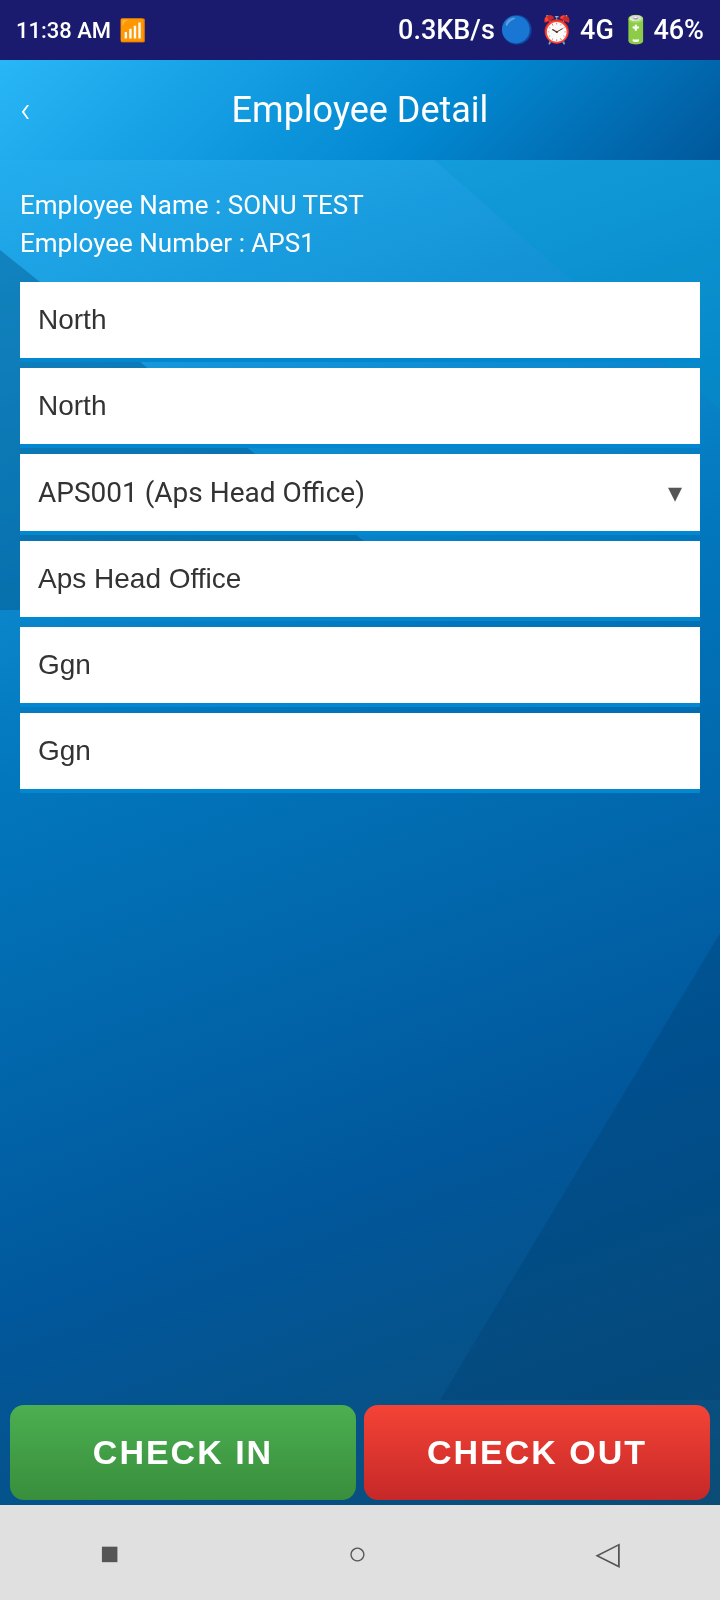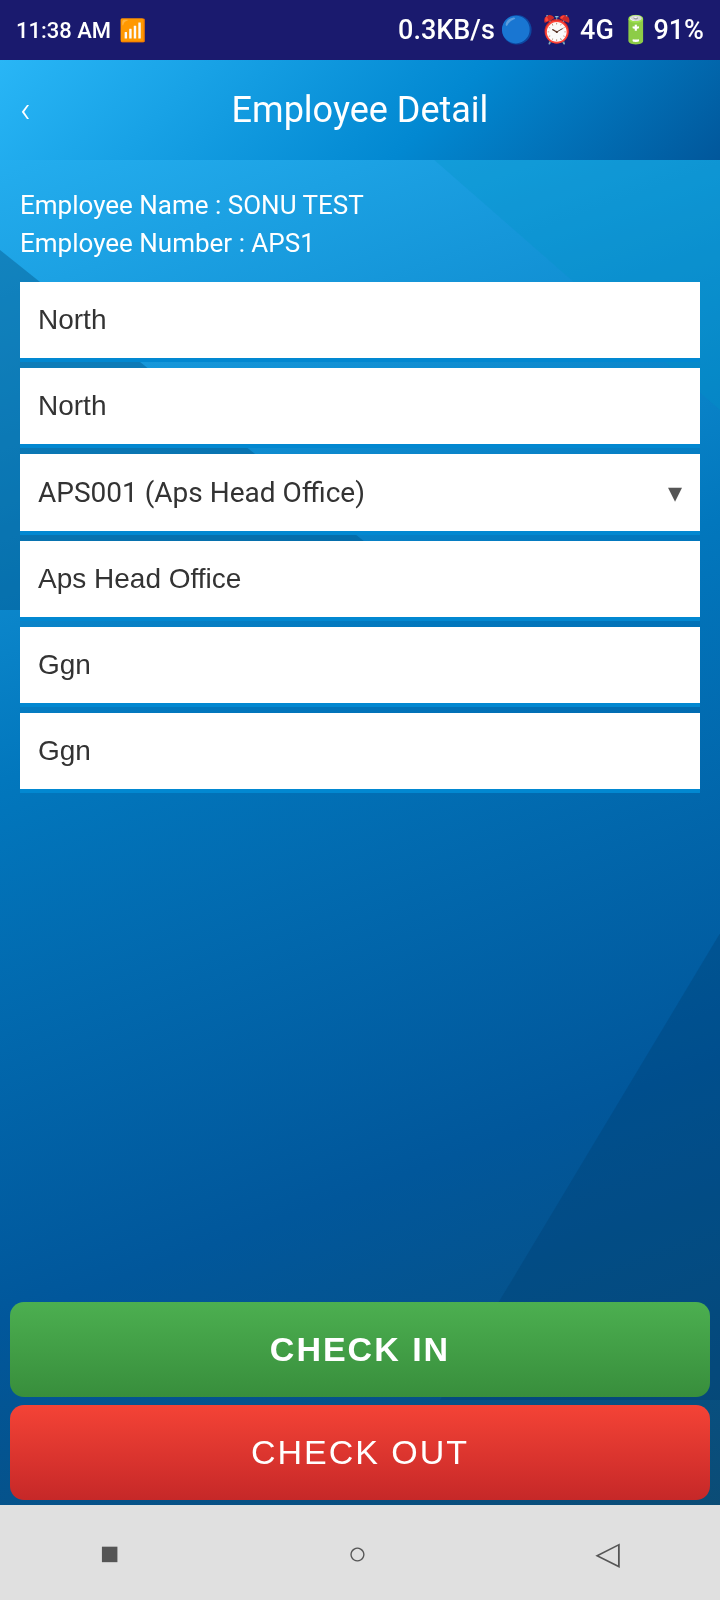--- a/index.html
+++ b/index.html
@@ -150,21 +150,20 @@
     
     .bottom-buttons {
       position: absolute;
       bottom: 100px;
       left: 0;
       width: 720px;
       display: flex;
       z-index: 2;
       padding: 0 10px;
       gap: 8px;
-      flex-direction: column;
     }
     .btn-checkin {
       flex: 1;
       background: linear-gradient(180deg, #4caf50 0%, #388e3c 100%);
       border: none;
       border-radius: 14px;
       color: white;
       font-size: 34px;
       font-weight: 600;
       letter-spacing: 2px;
@@ -172,21 +171,21 @@
       cursor: pointer;
       text-align: center;
     }
     .btn-checkout {
       flex: 1;
       background: linear-gradient(180deg, #f44336 0%, #c62828 100%);
       border: none;
       border-radius: 14px;
       color: white;
       font-size: 34px;
-      font-weight: 400;
+      font-weight: 700;
       letter-spacing: 2px;
       padding: 28px 10px;
       cursor: pointer;
     }
 
     
     .nav-bar {
       position: absolute;
       bottom: 0;
       left: 0;
@@ -215,21 +214,21 @@
 <div class="status-bar">
   <div class="status-left">
     <span>11:38 AM</span>
     <span>📶</span>
   </div>
   <div class="status-right">
     <span>0.3KB/s</span>
     <span>🔵</span>
     <span>⏰</span>
     <span>4G</span>
-    <span>🔋<span>91</span>%</span>
+    <span>🔋<span>46</span>%</span>
   </div>
 </div>
 
 <div class="app-bar" style="position:relative;z-index:2;">
   <span class="back-btn">‹</span>
   <span class="app-title">Employee Detail</span>
 </div>
 
 <div class="main-content">
 

